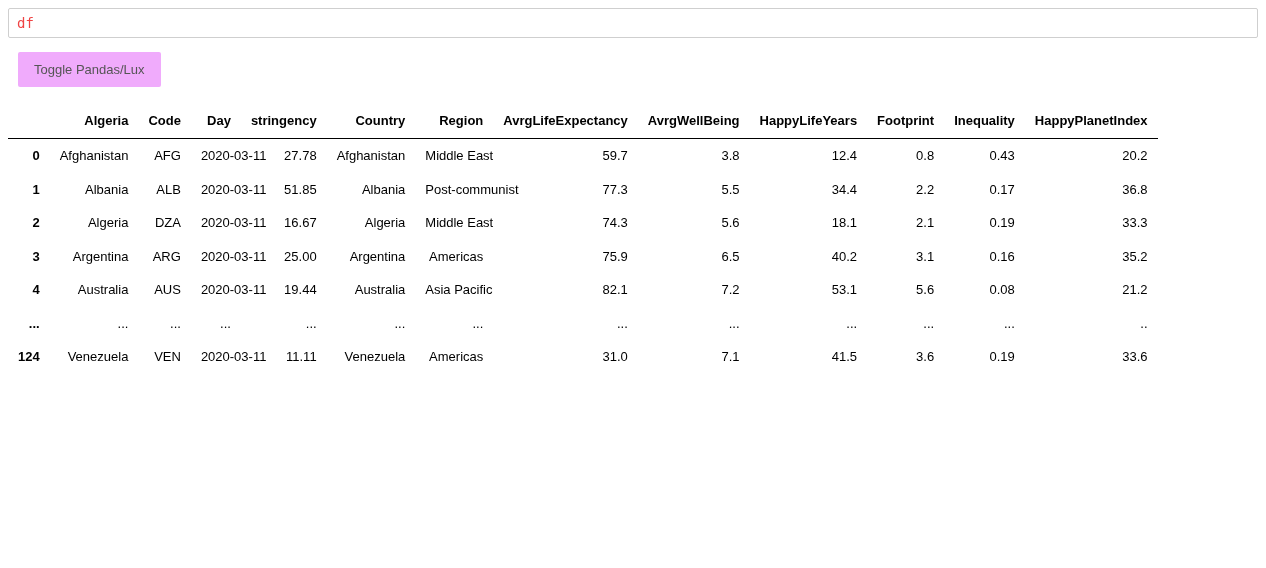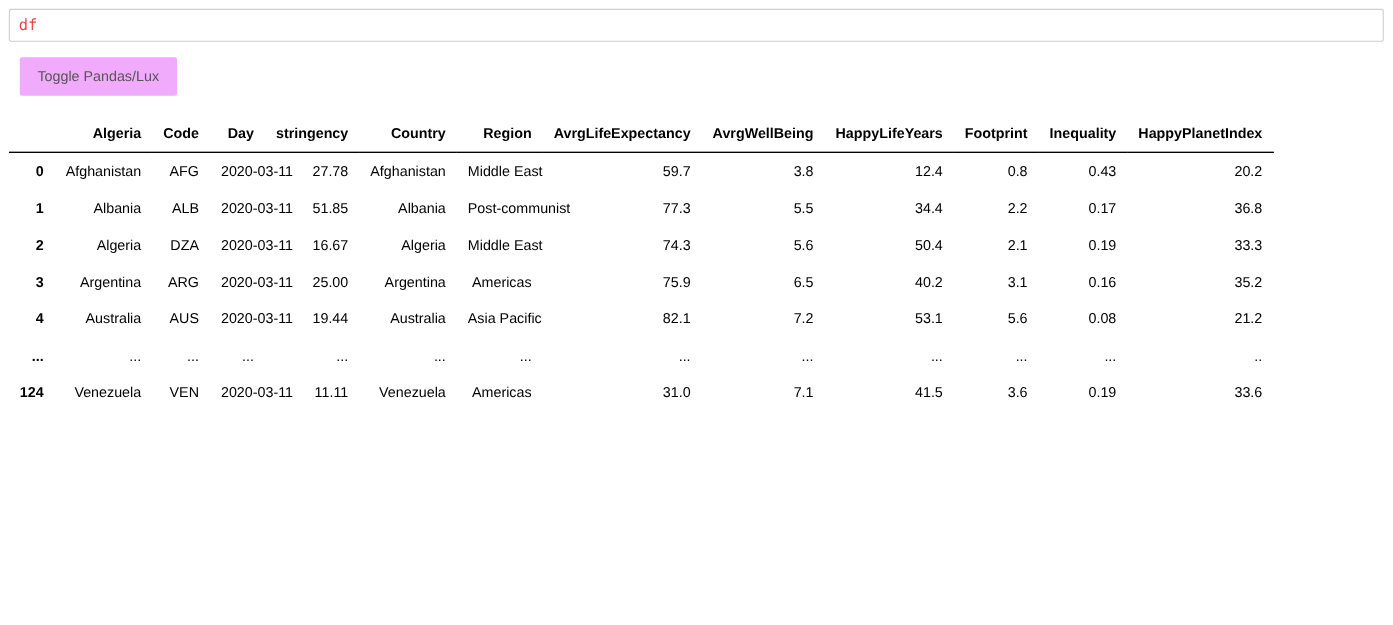--- a/index.html
+++ b/index.html
@@ -137,21 +137,21 @@
         <tr>
           <th>2</th>
           <td>Algeria</td>
           <td>DZA</td>
           <td class="wrap-day">2020-03-11</td>
           <td>16.67</td>
           <td>Algeria</td>
           <td class="wrap2">Middle East</td>
           <td>74.3</td>
           <td>5.6</td>
-          <td>50.4</td>
+          <td>18.1</td>
           <td>2.1</td>
           <td>0.19</td>
           <td>33.3</td>
         </tr>
         <tr>
           <th>3</th>
           <td>Argentina</td>
           <td>ARG</td>
           <td class="wrap-day">2020-03-11</td>
           <td>25.00</td>

